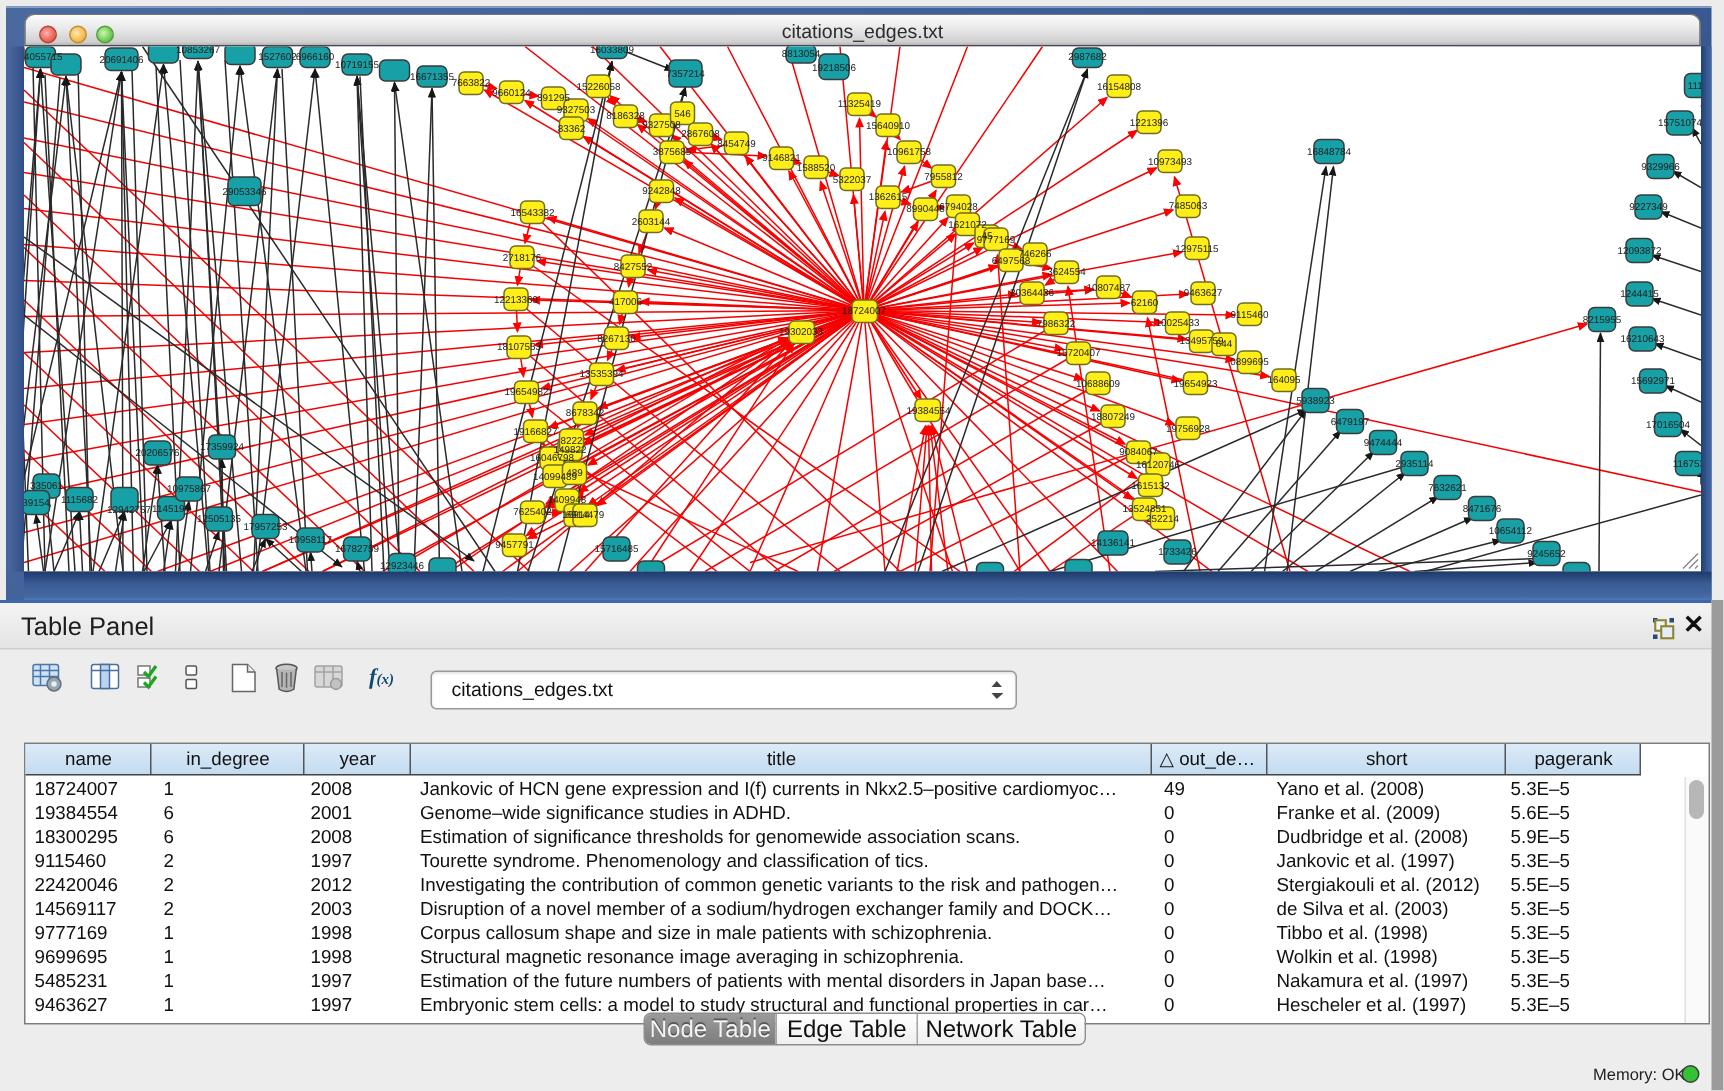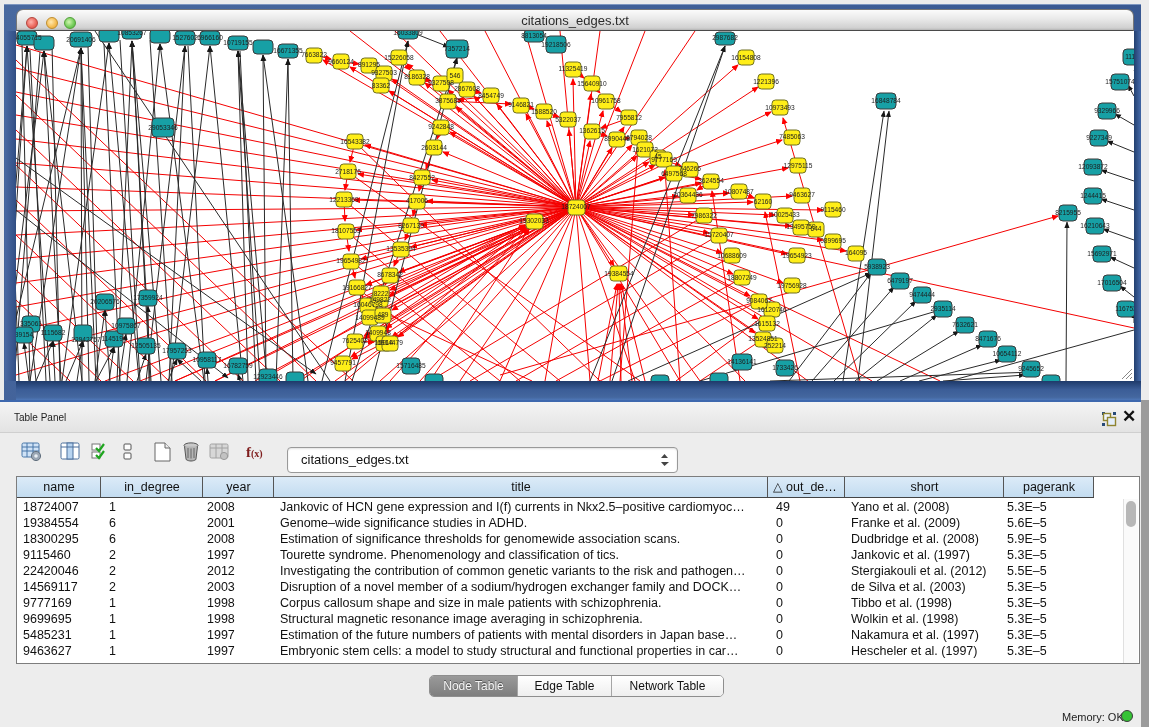--- a/index.html
+++ b/index.html
@@ -21,50 +21,50 @@
 .tl{position:absolute;top:7px;width:12px;height:12px;border-radius:50%}
 #tl1{left:9px;background:radial-gradient(circle at 4px 4px,#ffb3ac,#ec6b60 55%,#d44339);border:1px solid #b5443c}
 #tl2{left:29px;background:radial-gradient(circle at 4px 4px,#ffe9b0,#f6bf57 55%,#e0a030);border:1px solid #c08e2e}
 #tl3{left:47px;background:radial-gradient(circle at 4px 4px,#d2f5b0,#78cf5e 55%,#4aae35);border:1px solid #51a038}
 #canvas{position:absolute;left:16px;top:31px;width:1118px;height:350px;background:#fff}
 
 #panel{position:absolute;left:0;top:400px;width:1141px;height:327px;background:#ededed}
 #bluesep{position:absolute;left:0;top:400px;width:1141px;height:2px;background:#3e68ae}
 #phead{position:absolute;left:0;top:2px;width:1141px;height:31px;
  background:linear-gradient(#f4f4f4,#e3e3e3);border-bottom:1px solid #cfcfcf;
- font-size:10px;color:#1d1d1d;line-height:31px;padding-left:14px}
+ font-size:17px;color:#1d1d1d;line-height:31px;padding-left:14px}
 #pfloat{position:absolute;left:1101px;top:11px}
 #pclose{position:absolute;left:1122px;top:6px;font-size:17px;font-weight:bold;color:#111}
 #toolbar{position:absolute;left:0;top:33px;width:1141px;height:44px}
 .ti{position:absolute;top:8px}
 #combo{position:absolute;left:287px;top:14px;width:391px;height:26px;background:#fff;
  border:1px solid #999;border-radius:4px;font-size:13px;color:#111;line-height:24px;
  padding-left:13px;box-shadow:inset 0 1px 2px rgba(0,0,0,.12)}
 #combo svg{position:absolute;right:8px;top:5px}
 
-#tbl{position:absolute;left:16px;top:76px;width:1124px;height:188px;background:#fff;
+#tbl{position:absolute;left:16px;top:95px;width:1124px;height:188px;background:#fff;
  border:1px solid #7d7d7d;font-size:12.5px;color:#111}
 #thead{position:absolute;left:0;top:0;height:21px;display:flex;
  background:linear-gradient(#dcebf8,#c3dcf0);border-bottom:1px solid #444}
 #thead div{border-right:1px solid #555;border-left:1px solid #fff0;text-align:center;
  line-height:20px;font-size:12.5px;color:#111}
 .h0{width:84px}.h1{width:102px}.h2{width:71px}.h3{width:494px}.h4{width:77px;text-align:left!important;padding-left:4px}
 .h5{width:159px}.h6{width:90px}
 #tbody{position:absolute;left:0;top:22px;width:1078px}
 .tr{display:flex;height:16px;line-height:16px;white-space:nowrap}
 .tr div{overflow:hidden}
 .c0{width:84px;padding-left:6px}.c1{width:102px;padding-left:8px}
 .c2{width:71px;padding-left:4px}.c3{width:494px;padding-left:6px}
 .c4{width:77px;padding-left:8px}.c5{width:159px;padding-left:6px}
 .c6{width:90px;padding-left:3px}
 #vscroll{position:absolute;right:1px;top:22px;width:15px;height:164px;background:#fafafa;border-left:1px solid #e0e0e0}
 #vthumb{position:absolute;left:2px;top:2px;width:10px;height:26px;background:#b7b7b7;border-radius:5px}
 
 #tabs{position:absolute;left:429px;top:275px;height:22px;display:flex;
- border:1px solid #8e8e8e;border-radius:5px;overflow:hidden;font-size:12px}
+ border:1px solid #8e8e8e;border-radius:5px;overflow:hidden;font-size:16px}
 .tab{height:22px;line-height:21px;text-align:center;background:linear-gradient(#fff,#ededed);color:#111;border-right:1px solid #a5a5a5}
 .tab.sel{background:linear-gradient(#9a9a9a,#7b7b7b);color:#f4f4f4;text-shadow:0 -1px 0 #555}
 #tabs .tab:last-child{border-right:none}
 #status{position:absolute;left:1062px;top:311px;font-size:11px;color:#222}
 #memdot{position:absolute;left:1121px;top:310px;width:12px;height:12px;border-radius:50%;
  background:#35c335;border:1.5px solid #3c3c3c}
 #rstrip{position:absolute;left:1141px;top:400px;width:8px;height:327px;background:#9b9b9b}
 </style></head><body>
 <div id="app">
  <div id="frame"></div>
@@ -719,21 +719,21 @@
     <span class="ti" style="left:181px"><svg width="20" height="21" viewBox="0 0 20 21">
             <ellipse cx="10" cy="4.5" rx="7" ry="2.6" fill="#c9c9c9" stroke="#555"></ellipse>
             <path d="M3.5 5.5l1.6 13c2.8 2 7 2 9.8 0l1.6-13" fill="#b5b5b5" stroke="#555"></path>
             <path d="M7 7v10M10 7.5v10M13 7v10" stroke="#666"></path>
           </svg></span>
     <span class="ti" style="left:209px"><svg width="21" height="21" viewBox="0 0 21 21">
             <rect x="1" y="3" width="18" height="14" rx="1.5" fill="#d7d7d7" stroke="#a2a2a2"></rect>
             <path d="M1 7h18M7 3v14M13 3v14" stroke="#a2a2a2"></path>
             <circle cx="15" cy="15" r="3.6" fill="#c2c2c2" stroke="#9a9a9a"></circle>
           </svg></span>
-    <span class="ti" style="left:246px;top:10px"><span style="font-family:'Liberation Serif',serif;font-size:15px;font-weight:bold;color:#7f1d1d">f<span style="font-size:10px">(x)</span></span></span>
+    <span class="ti" style="left:246px;top:10px"><span style="font-family:'Liberation Serif',serif;font-style:italic;font-size:15px;font-weight:bold;color:#0c4a6e">f<span style="font-size:10px">(x)</span></span></span>
     <div id="combo">citations_edges.txt<svg width="9" height="14" viewBox="0 0 9 14">
             <path d="M4.5 1L8 5H1z" fill="#444"></path>
             <path d="M4.5 13L1 9h8z" fill="#444"></path>
           </svg></div>
   </div>
   <div id="tbl">
     <div id="thead">
           <div class="h0">name</div>
           <div class="h1">in_degree</div>
           <div class="h2">year</div>

